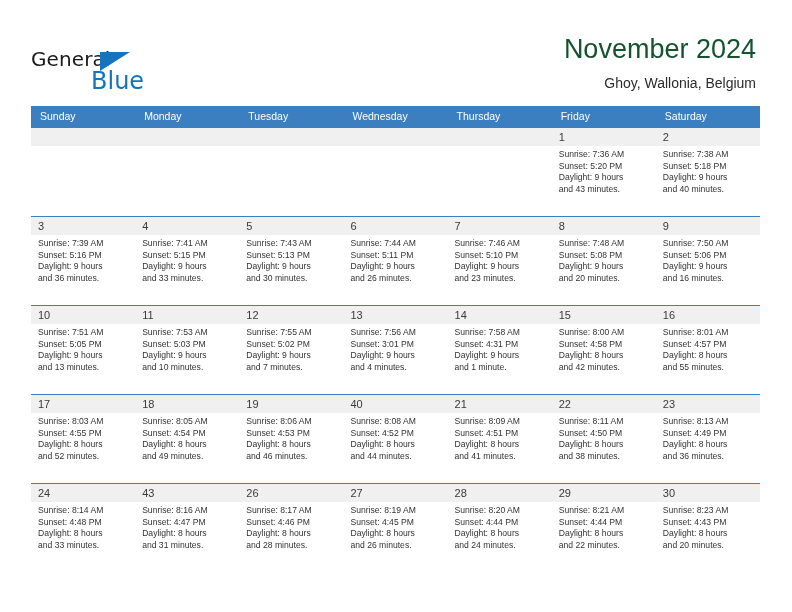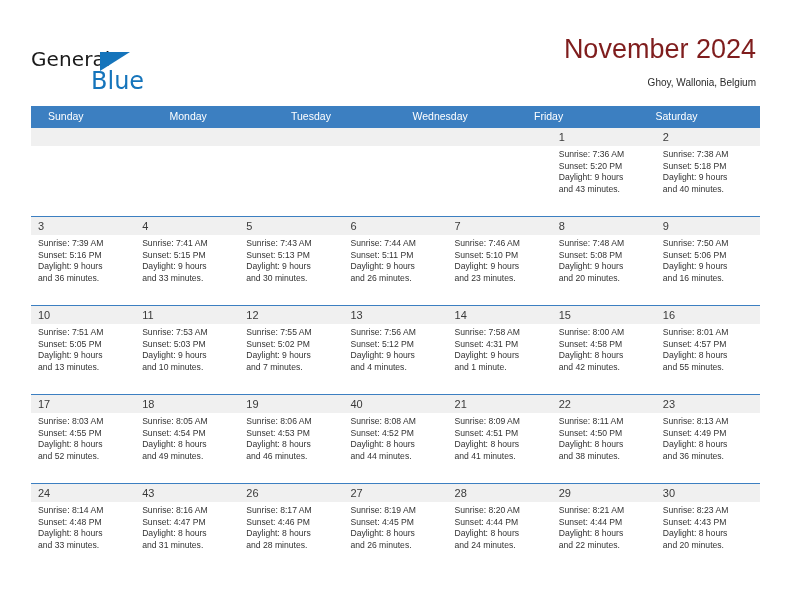--- a/index.html
+++ b/index.html
@@ -64,27 +64,27 @@
     font-family: "DejaVu Sans", sans-serif;
   }
   .title-block {
     position: absolute;
     right: 36px;
     top: 33px;
     text-align: right;
   }
   .cal-title {
     font-size: 27px;
-    color: #7f1d1d;
+    color: #14532d;
     line-height: 33px;
     white-space: nowrap;
   }
   .cal-subtitle {
     margin-top: 8px;
-    font-size: 10px;
+    font-size: 14px;
     color: #2b2b2b;
     line-height: 18px;
     white-space: nowrap;
   }
 
   
   .calendar {
     position: absolute;
     left: 31px;
     top: 106px;
@@ -94,21 +94,21 @@
     display: flex;
     width: 729px;
     height: 21px;
     background: #3c7fc1;
   }
   .dow {
     flex: 1 1 0;
     color: #ffffff;
     font-size: 10.5px;
     line-height: 21px;
-    padding-left: 17px;
+    padding-left: 9px;
     white-space: nowrap;
   }
   .week {
     display: flex;
     width: 729px;
     height: 89px;
     border-top: 1.5px solid #3c7fc1;
   }
   .cell {
     flex: 1 1 0;
@@ -153,20 +153,21 @@
 
   </div>
 
   <div class="calendar">
 
     <div class="dow-row">
       <div class="dow">Sunday</div>
       <div class="dow">Monday</div>
       <div class="dow">Tuesday</div>
       <div class="dow">Wednesday</div>
+      <div class="dow">Thursday</div>
       <div class="dow">Friday</div>
       <div class="dow">Saturday</div>
     </div>
 
     <div class="weeks-container">
         <div class="week">
           <div class="cell empty">
             <div class="cell-daynum-band"></div>
           </div>
           <div class="cell empty">
@@ -290,21 +291,21 @@
               <div>Sunrise: 7:55 AM</div>
               <div>Sunset: 5:02 PM</div>
               <div>Daylight: 9 hours</div>
               <div>and 7 minutes.</div>
             </div>
           </div>
           <div class="cell">
             <div class="cell-daynum-band">13</div>
             <div class="cell-body">
               <div>Sunrise: 7:56 AM</div>
-              <div>Sunset: 5:12 PM</div>
+              <div>Sunset: 3:01 PM</div>
               <div>Daylight: 9 hours</div>
               <div>and 4 minutes.</div>
             </div>
           </div>
           <div class="cell">
             <div class="cell-daynum-band">14</div>
             <div class="cell-body">
               <div>Sunrise: 7:58 AM</div>
               <div>Sunset: 4:31 PM</div>
               <div>Daylight: 9 hours</div>

